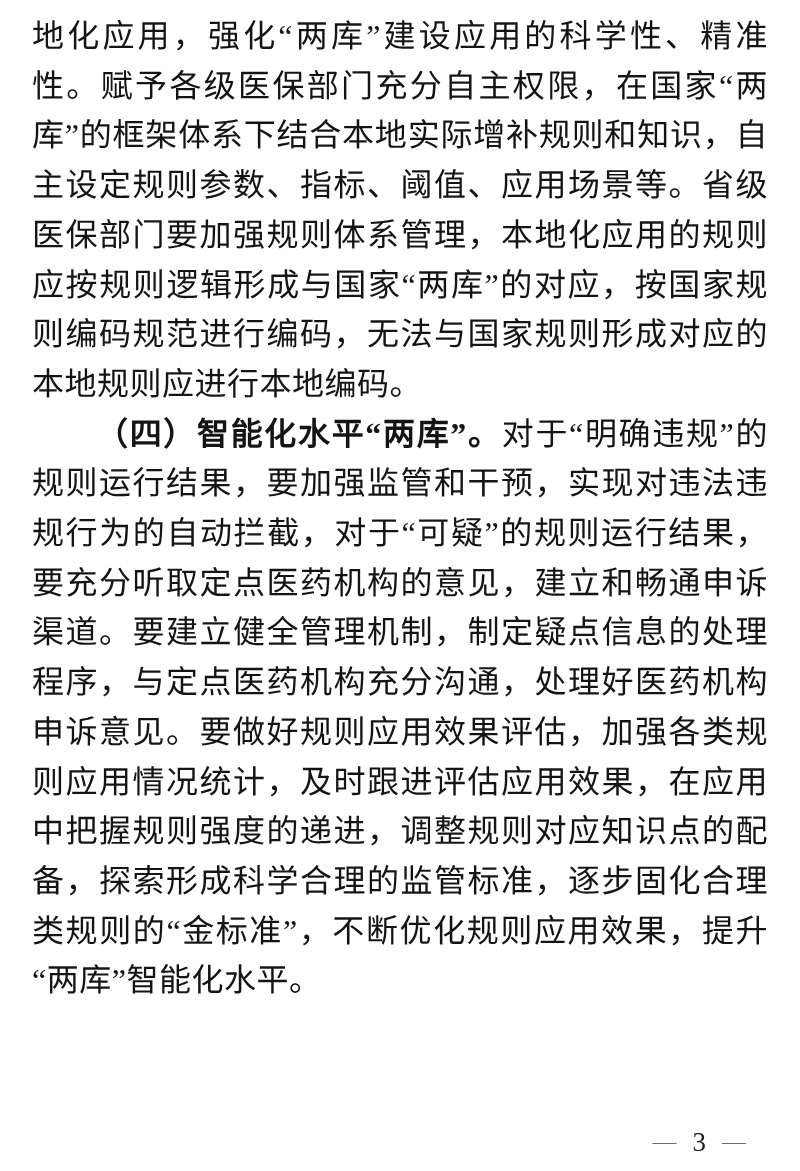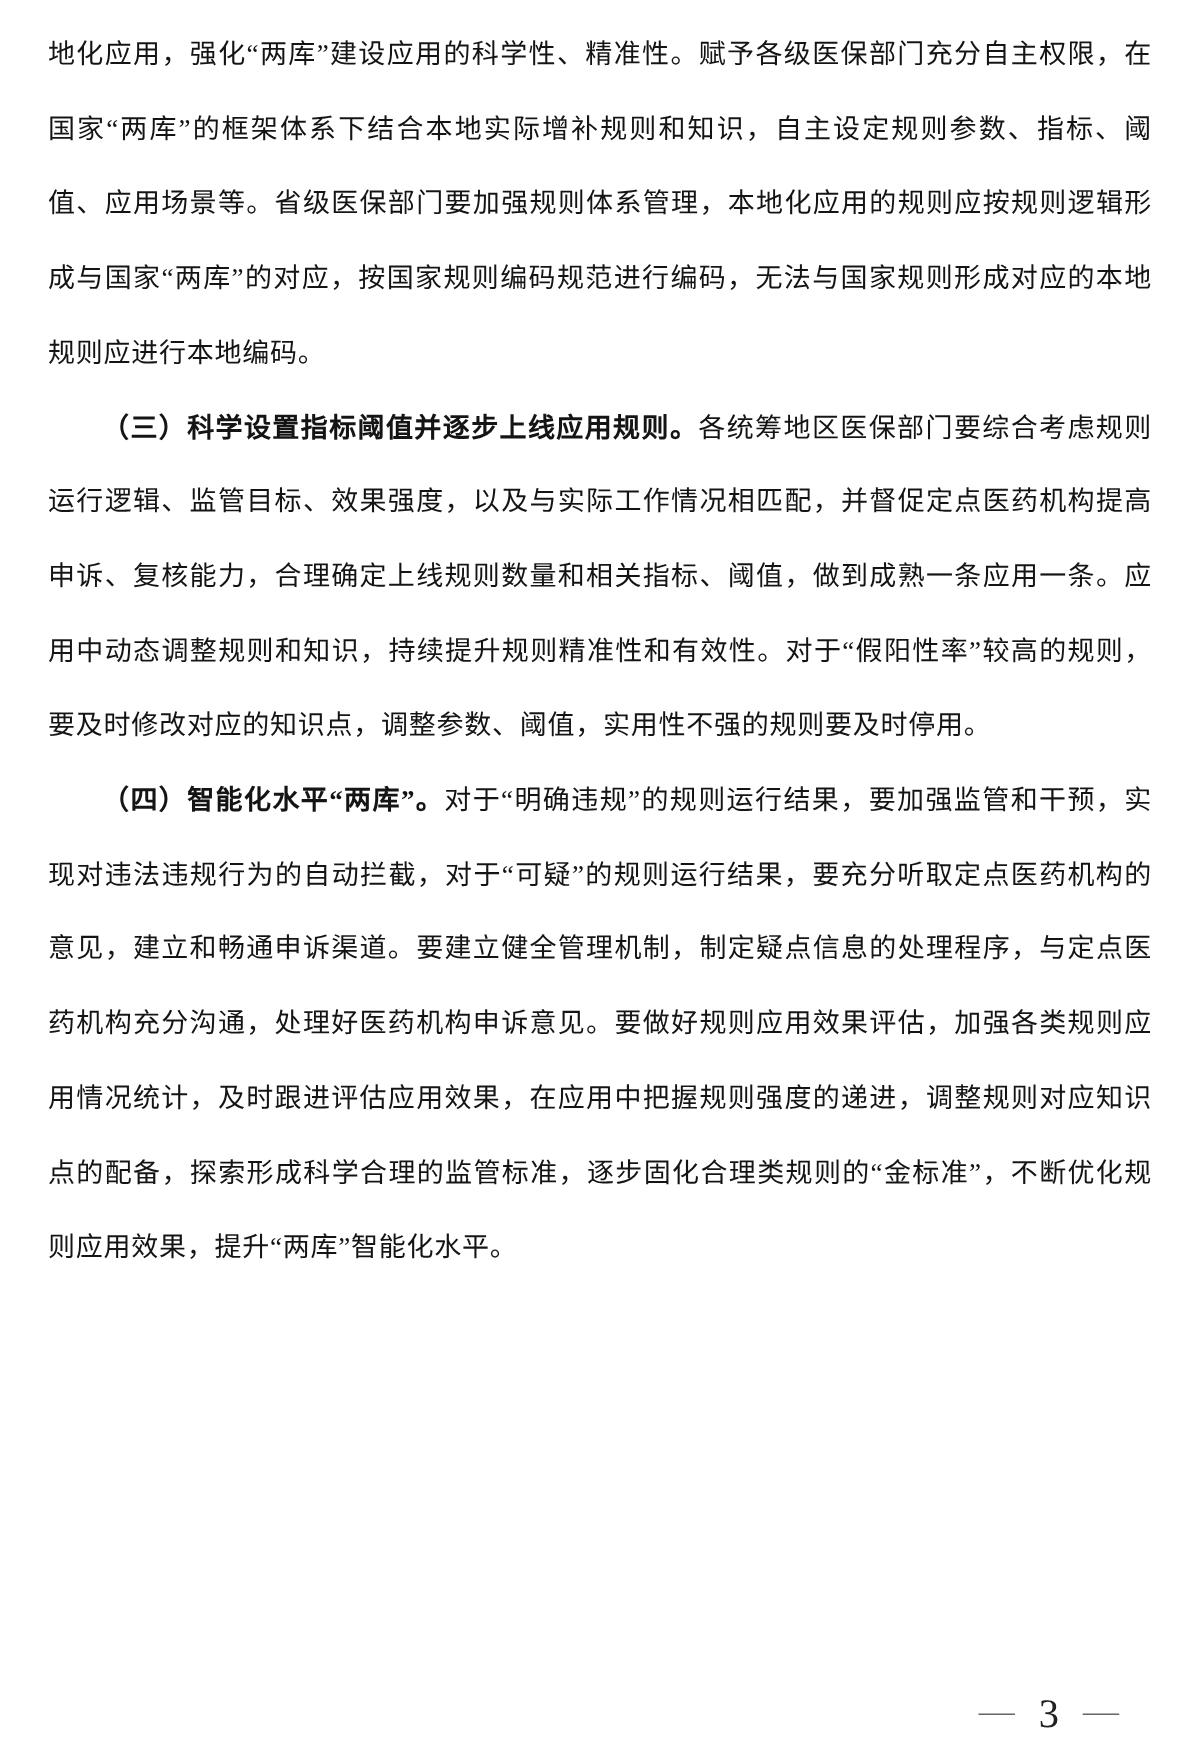--- a/index.html
+++ b/index.html
@@ -17,21 +17,21 @@
   .page {
     position: relative;
     width: 800px;
     height: 1171px;
     box-sizing: border-box;
     padding: 12px 32px 0 32px;
     background: #ffffff;
   }
   .para {
     margin: 0;
-    font-size: 18px;
+    font-size: 32px;
     line-height: 49.7px;
     text-align: justify;
     text-justify: inter-character;
     letter-spacing: 0.5px;
     word-break: break-all;
   }
   .para.indent {
     text-indent: 2em;
   }
   .section-heading {
@@ -58,21 +58,20 @@
     font-size: 27px;
   }
 </style>
 </head>
 <body>
 
 <div class="page">
 
   <p class="para"><span>地化应用，强化“两库”建设应用的科学性、精准性。赋予各级医保部门充分自主权限，在国家“两库”的框架体系下结合本地实际增补规则和知识，自主设定规则参数、指标、阈值、应用场景等。省级医保部门要加强规则体系管理，本地化应用的规则应按规则逻辑形成与国家“两库”的对应，按国家规则编码规范进行编码，无法与国家规则形成对应的本地规则应进行本地编码。</span></p>
 
-  <p class="para indent"><span class="section-heading">（三）科学设置指标阈值并逐步上线应用规则。</span><span>各统筹地区医保部门要综合考虑规则运行逻辑、监管目标、效果强度，以及与实际工作情况相匹配，并督促定点医药机构提高申诉、复核能力，合理确定上线规则数量和相关指标、阈值，做到成熟一条应用一条。应用中动态调整规则和知识，持续提升规则精准性和有效性。对于“假阳性率”较高的规则，要及时修改对应的知识点，调整参数、阈值，实用性不强的规则要及时停用。</span></p>
 
   <p class="para indent"><span class="section-heading">（四）智能化水平“两库”。</span><span>对于“明确违规”的规则运行结果，要加强监管和干预，实现对违法违规行为的自动拦截，对于“可疑”的规则运行结果，要充分听取定点医药机构的意见，建立和畅通申诉渠道。要建立健全管理机制，制定疑点信息的处理程序，与定点医药机构充分沟通，处理好医药机构申诉意见。要做好规则应用效果评估，加强各类规则应用情况统计，及时跟进评估应用效果，在应用中把握规则强度的递进，调整规则对应知识点的配备，探索形成科学合理的监管标准，逐步固化合理类规则的“金标准”，不断优化规则应用效果，提升“两库”智能化水平。</span></p>
 
   <div class="footer">
     <span class="dash">—</span>
     <span class="pagenum">3</span>
     <span class="dash">—</span>
   </div>
 
 </div>

